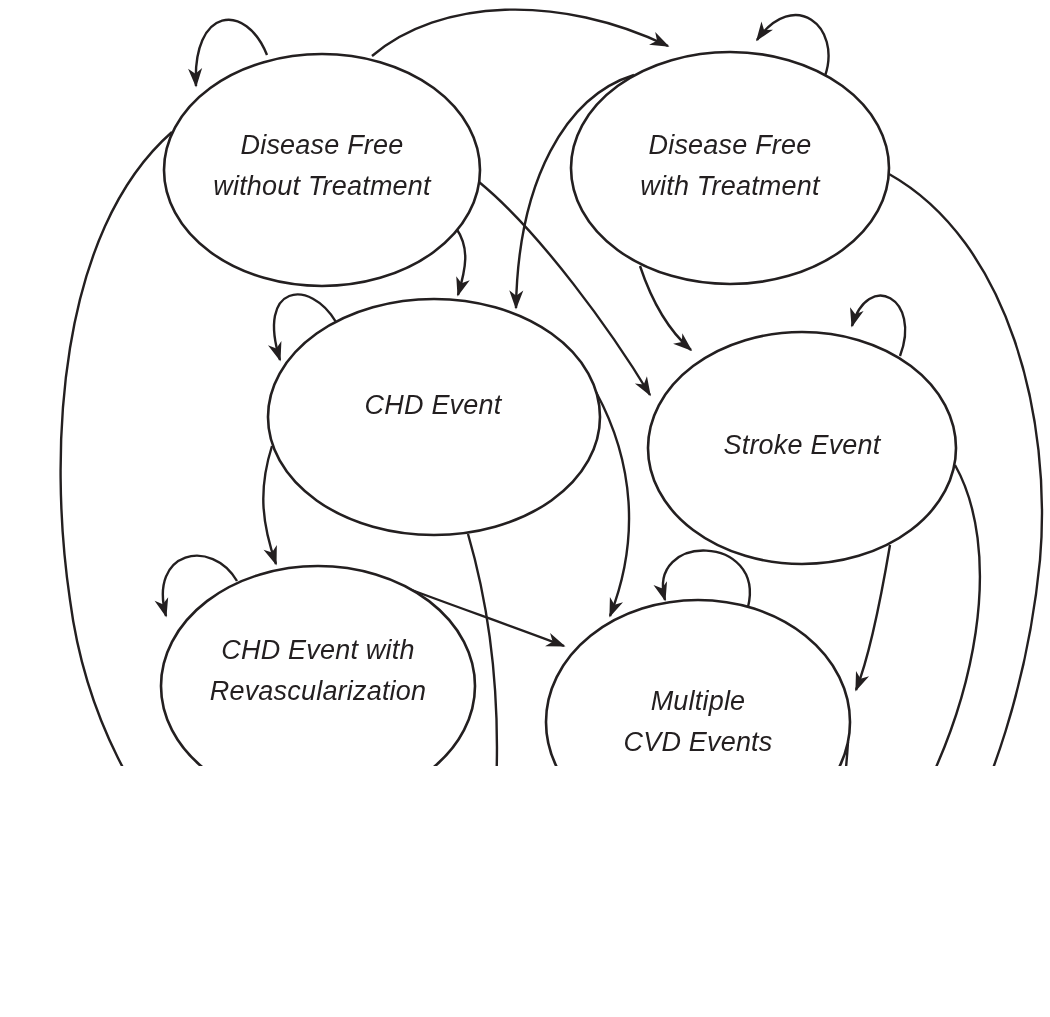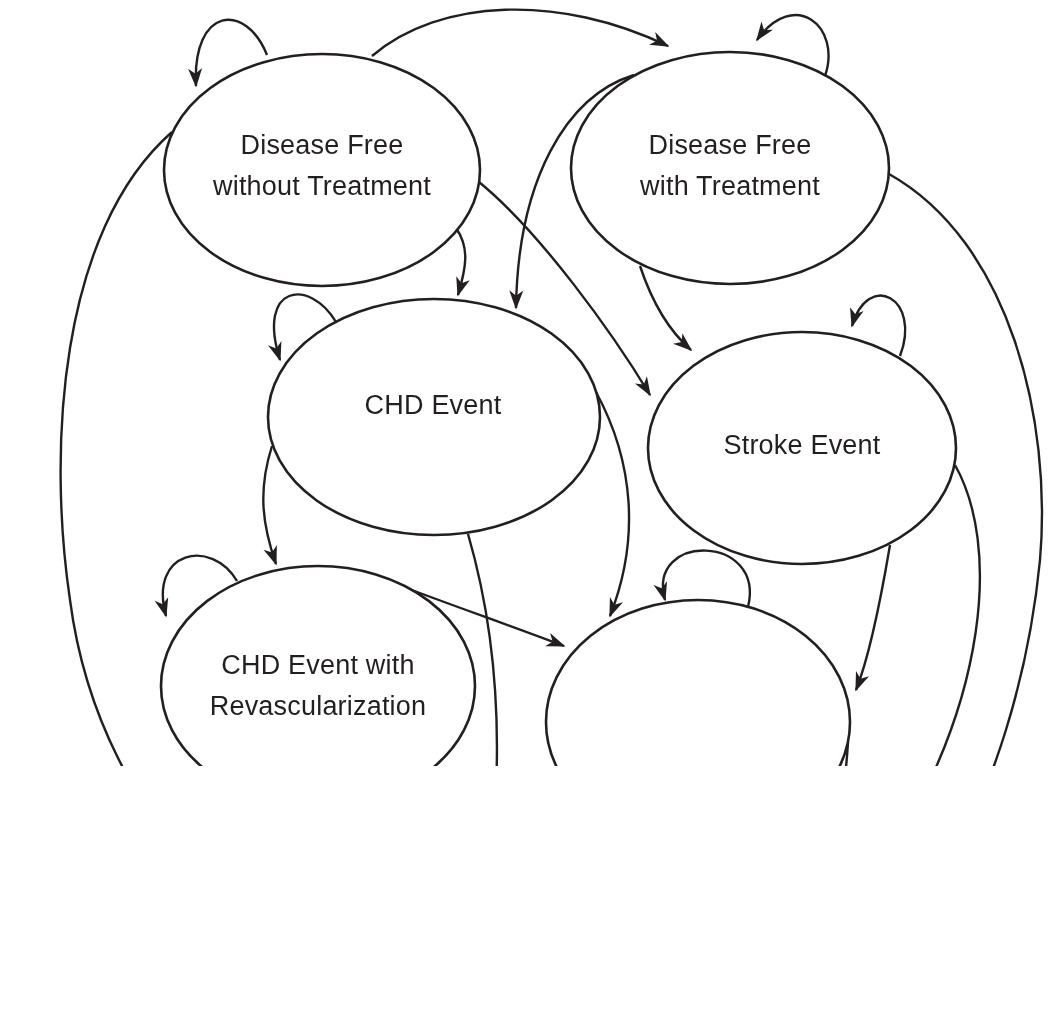--- a/index.html
+++ b/index.html
@@ -6,20 +6,21 @@
     --ink:#231f20;
     --bg:#ffffff;
   }
   html,body{margin:0;padding:0;background:#fff;}
   #stage{
     position:relative;
     width:1050px;height:766px;
     background:var(--bg);
     font-family:"Liberation Sans", sans-serif;
     overflow:hidden;
+    font-style:italic;
   }
   #diagram-svg{position:absolute;left:0;top:0;}
   .node-shape{fill:#ffffff;stroke:var(--ink);stroke-width:2.6px;}
   .death-shape{fill:#ffffff;stroke:var(--ink);stroke-width:3.2px;}
   .edge{fill:none;stroke:var(--ink);stroke-width:2.4px;}
   .arrowhead{fill:var(--ink);}
   .node-label{
     position:absolute;
     transform:translate(-50%,-50%);
     text-align:center;
@@ -79,16 +80,18 @@
       <rect class="death-shape" x="176" y="868" width="808" height="145" rx="21" ry="21"></rect>
     </g>
   </svg>
 
   <div class="node-label" style="left:322px;top:166px;">Disease Free
 without Treatment</div>
   <div class="node-label" style="left:730px;top:166px;">Disease Free
 with Treatment</div>
   <div class="node-label" style="left:802px;top:446px;">Stroke Event</div>
   <div class="node-label" style="left:433px;top:406px;">CHD Event</div>
-  <div class="node-label" style="left:318px;top:686px;">CHD Event with
+  <div class="node-label" style="left:318px;top:671px;">CHD Event with
 Revascularization</div>
+  <div class="node-label" style="left:698px;top:722px;">Multiple
+CVD Events</div>
 
 </div>
 
 </body></html>

